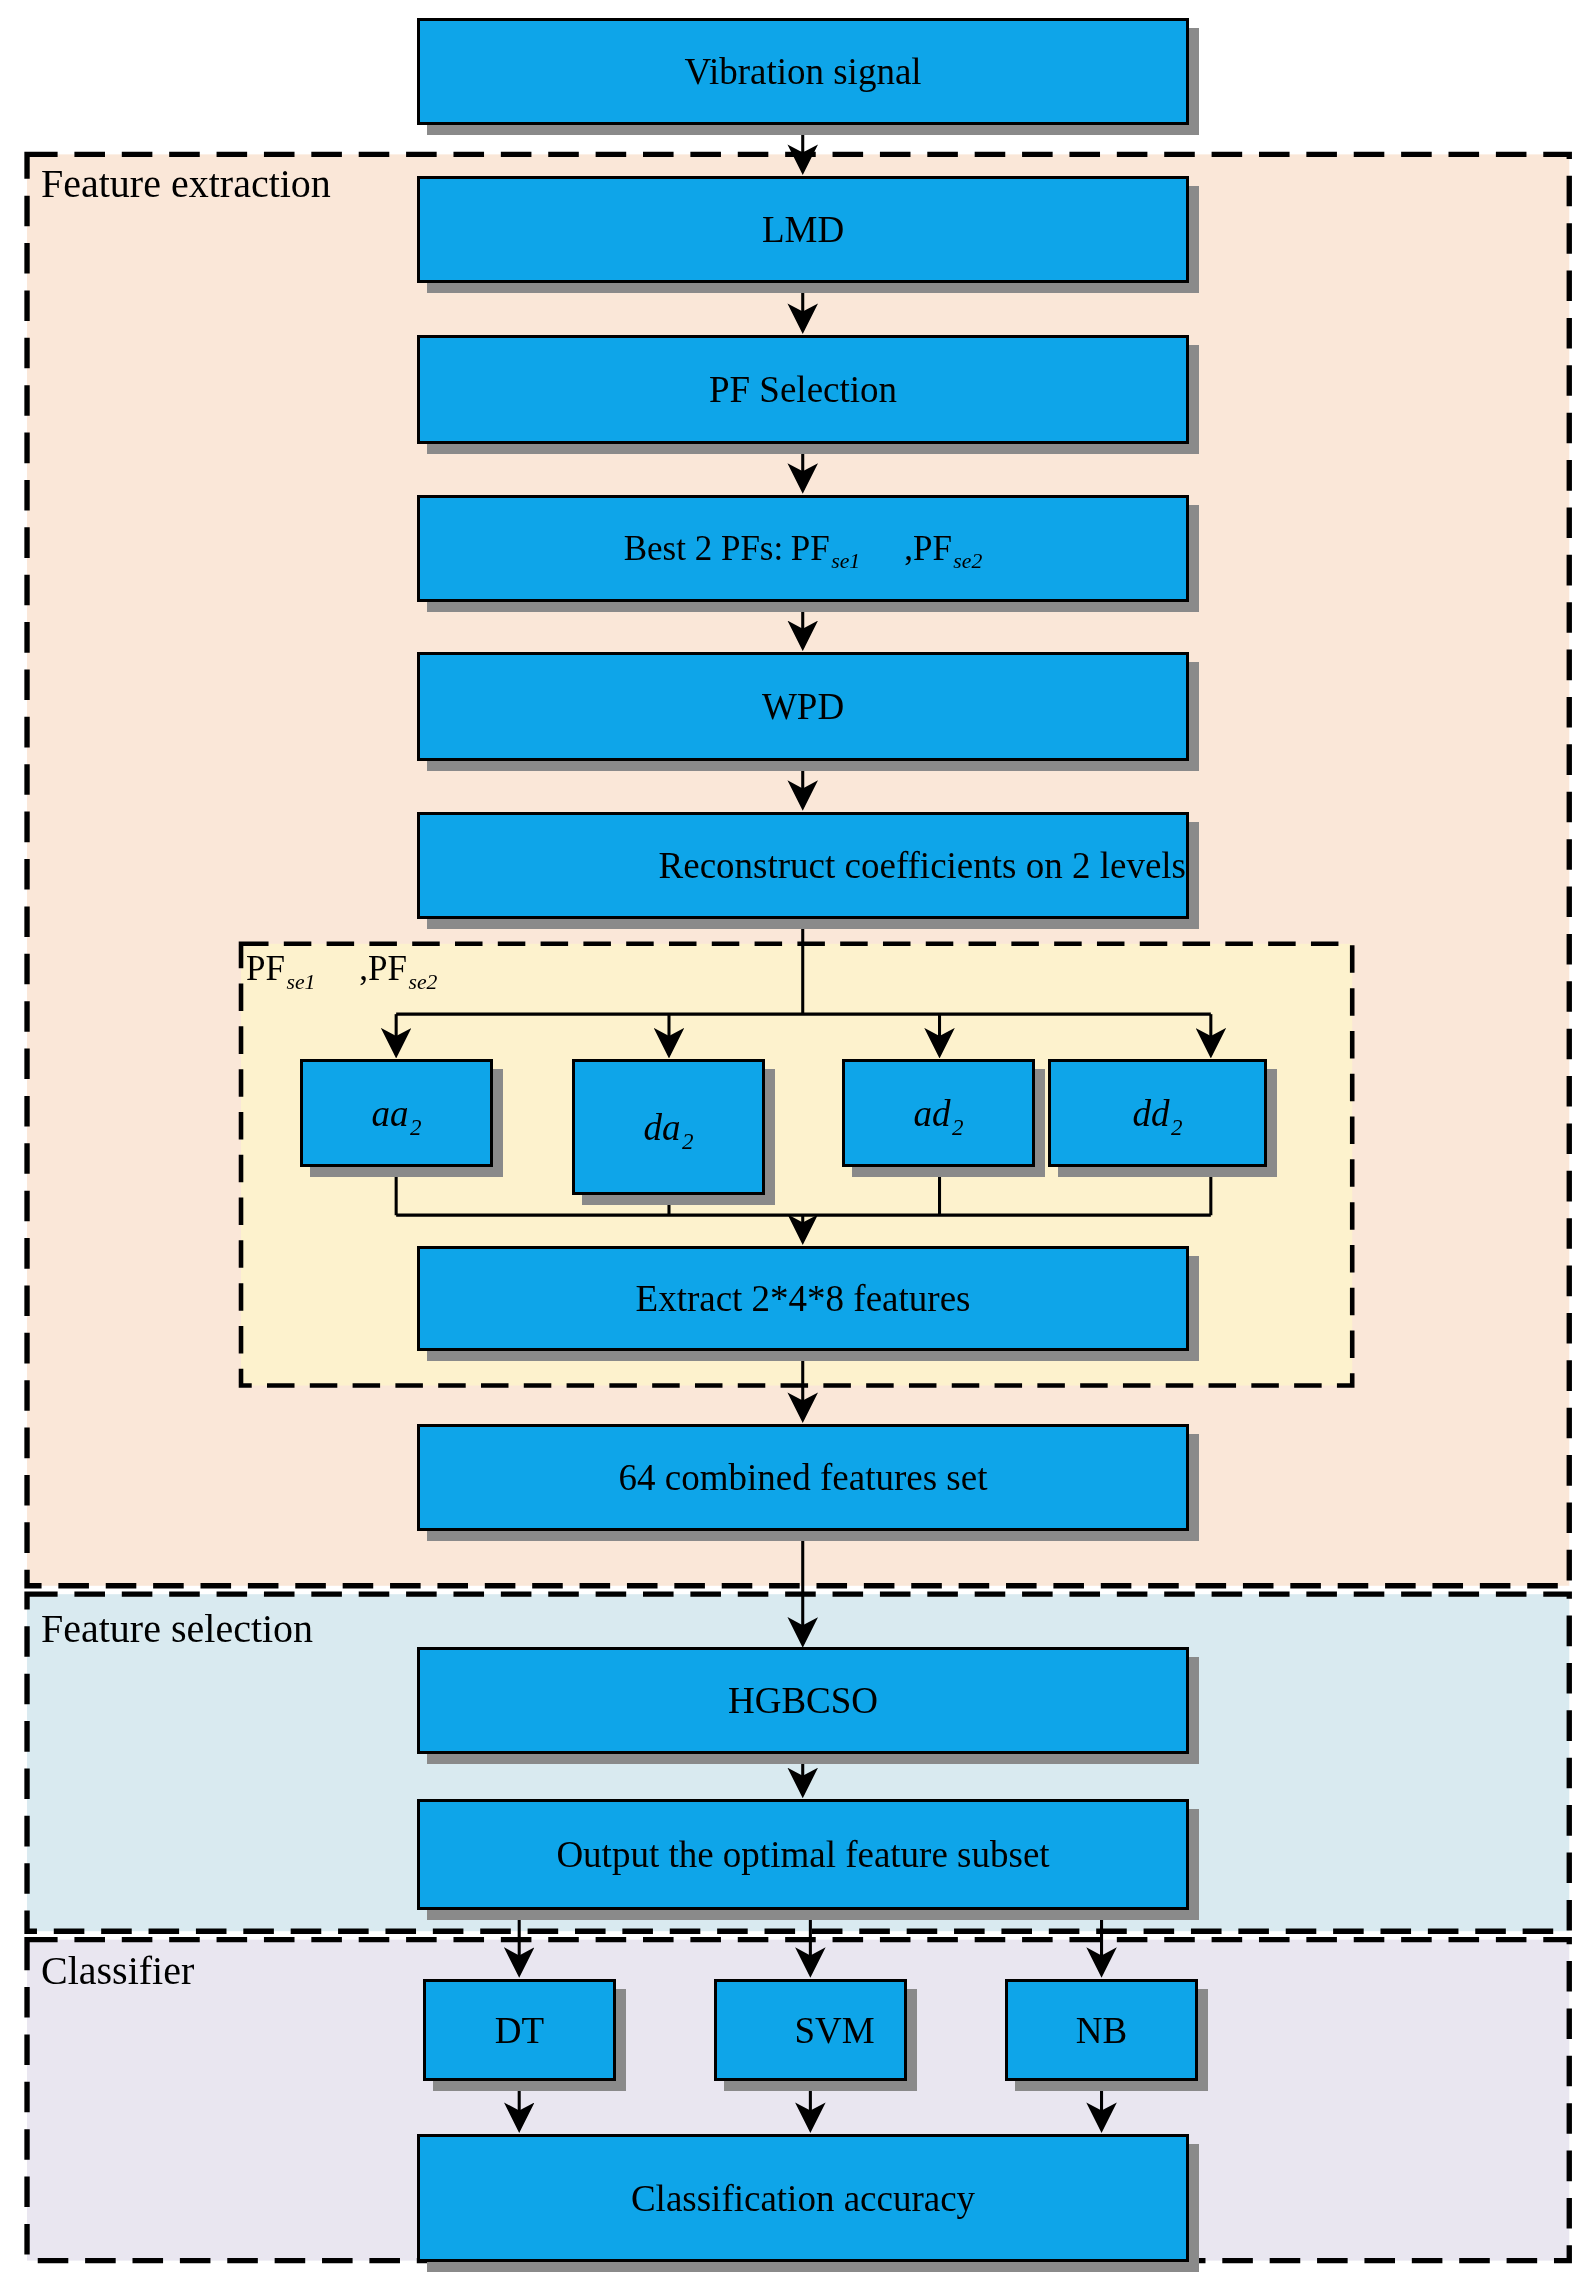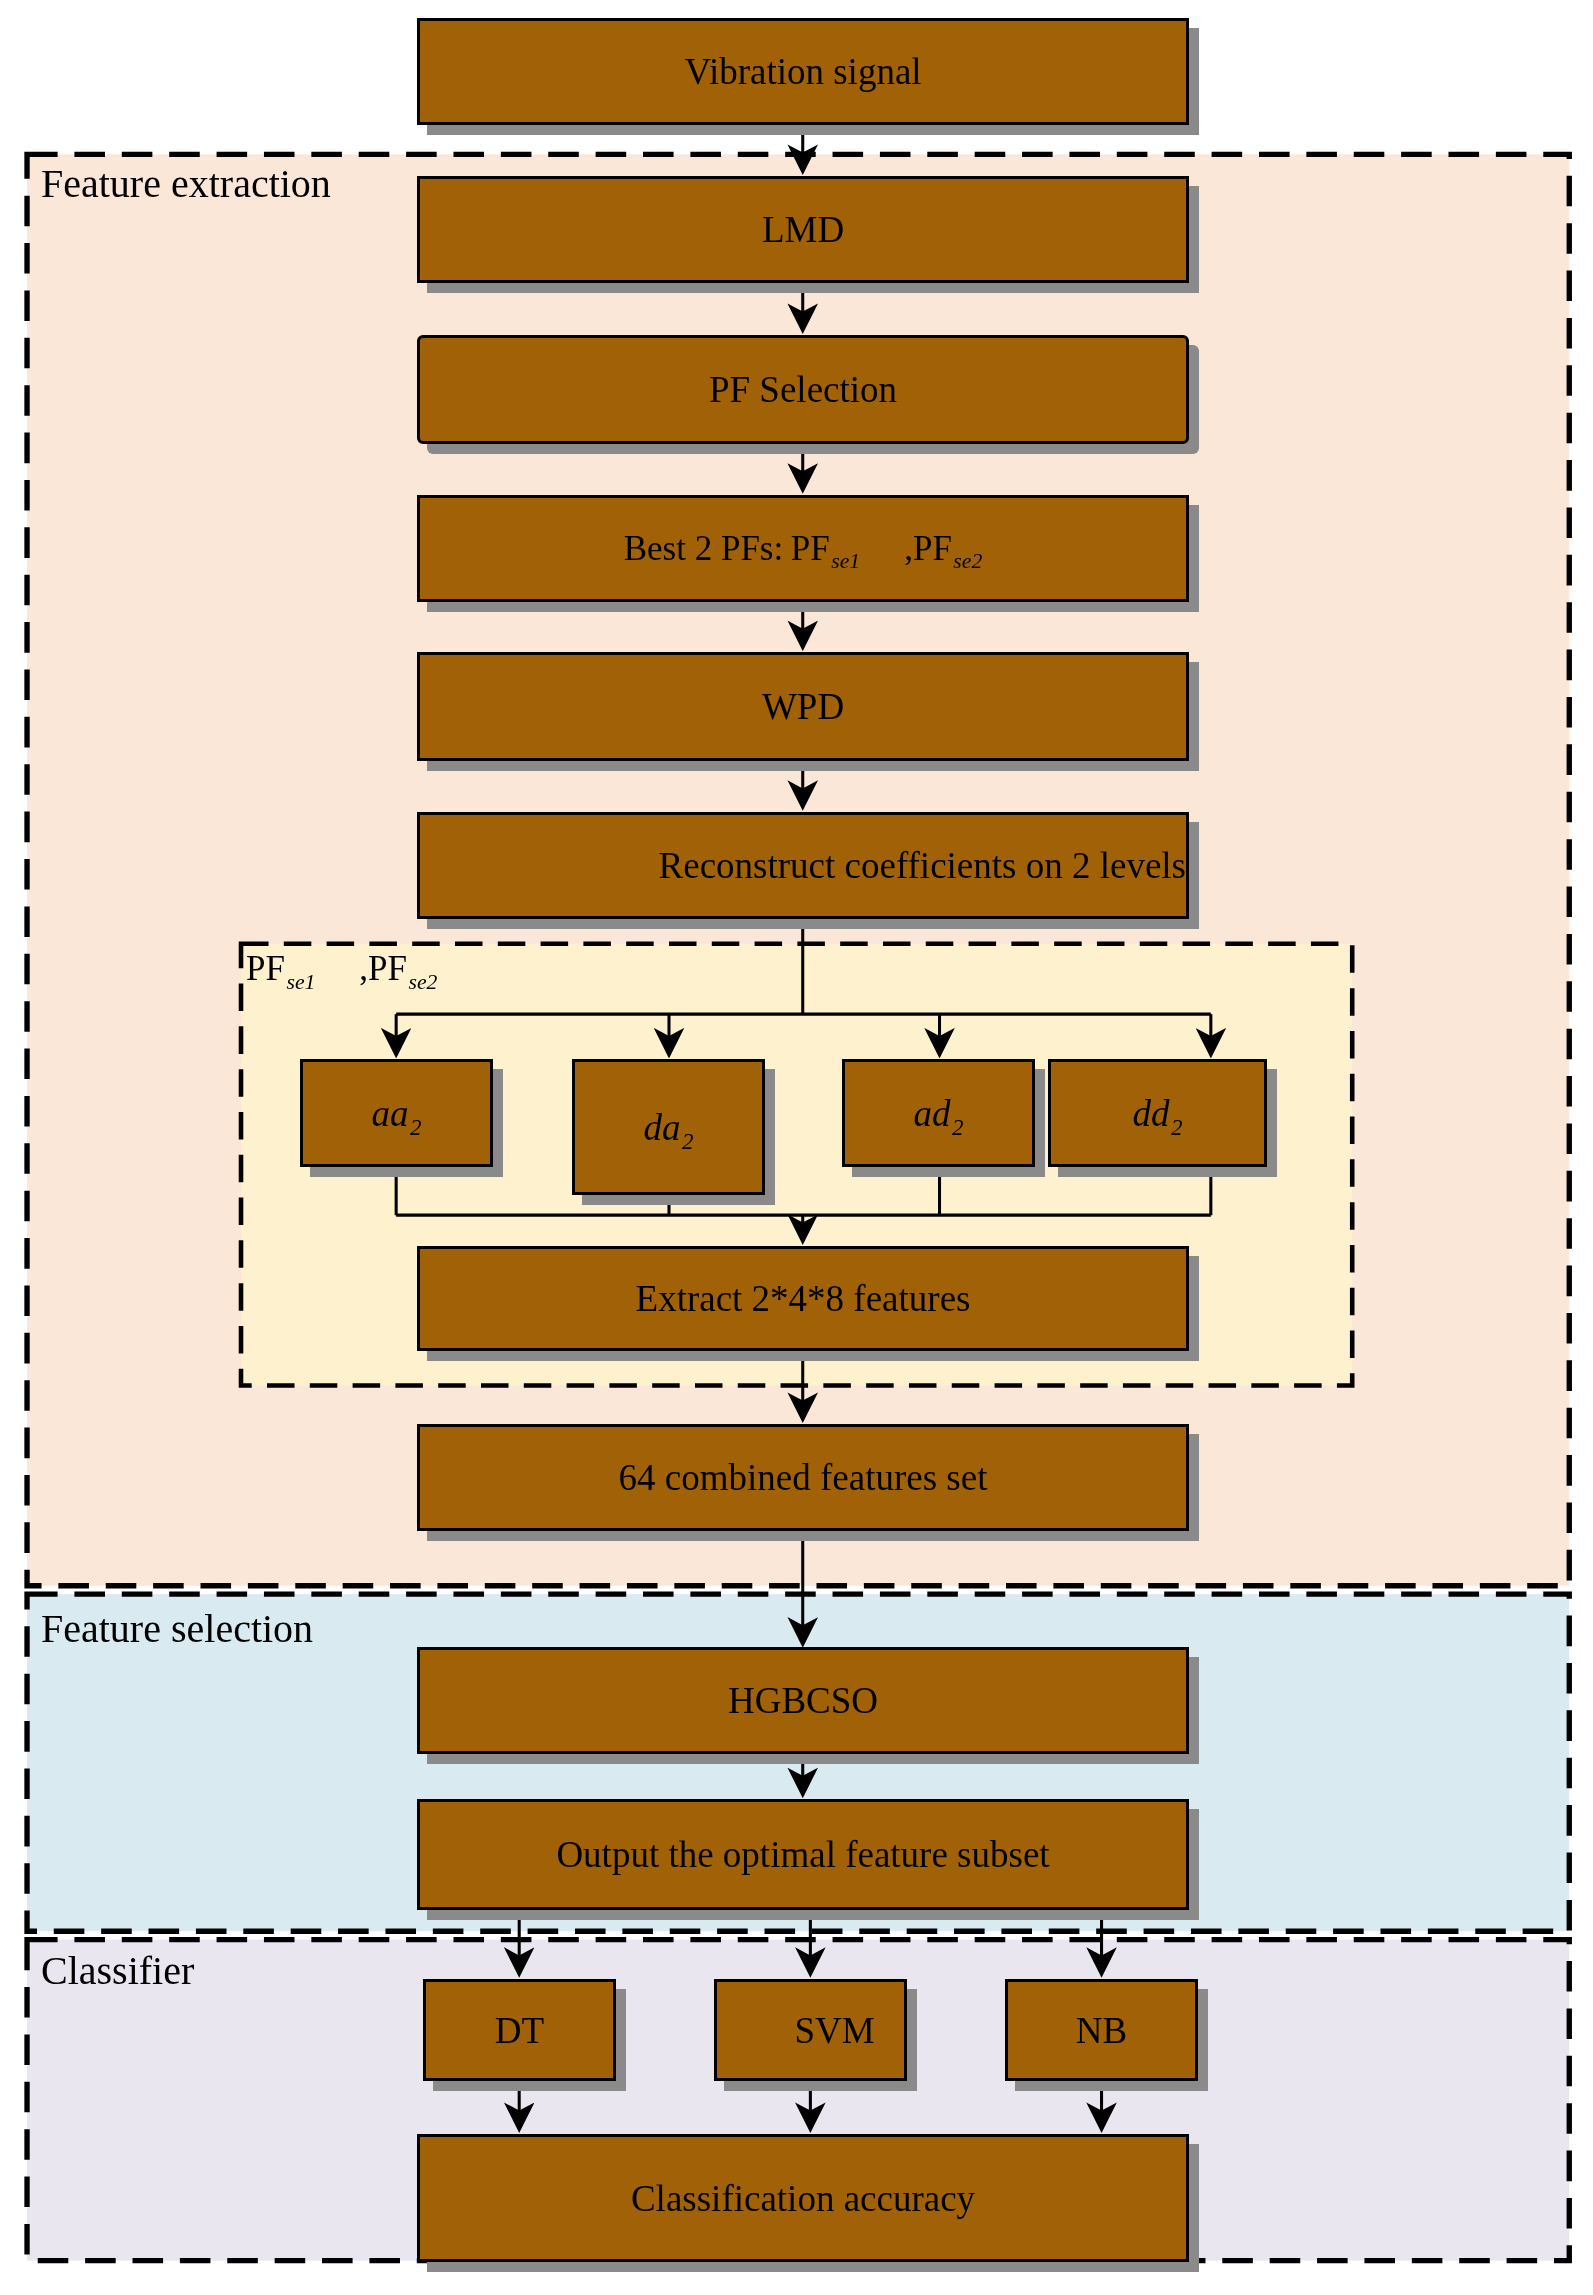--- a/index.html
+++ b/index.html
@@ -1,20 +1,20 @@
 <!DOCTYPE html>
 <html style="font-size:12.2px"><head>
 <meta charset="utf-8">
 <style>
   html,body{margin:0;padding:0;background:#ffffff;}
   body{width:1594px;height:2295px;position:relative;font-family:"Liberation Serif","DejaVu Serif",serif;color:#000;}
   #stage{position:absolute;left:0;top:0;width:1594px;height:2295px;}
   svg.layer{position:absolute;left:0;top:0;pointer-events:none;}
   .node{
-    position:absolute;box-sizing:border-box;background:#a16207;
+    position:absolute;box-sizing:border-box;background:#0ea5e9;
     border:3.8px solid #000;box-shadow:10px 10px 0 #8a8a8a;
     display:flex;align-items:center;justify-content:center;
     font-size:37px;white-space:nowrap;
   }
   .lbl{display:inline-block;white-space:nowrap;}
   sub{font-style:italic;font-size:0.62em;line-height:0;vertical-align:-0.4em;margin-left:1.5px;}
   .coeff .lbl{font-style:italic;}
   .section-label{position:absolute;font-size:40px;line-height:1.1;}
   .pf-label{position:absolute;font-size:35px;line-height:1.0;}
   .gap{display:inline-block;width:44px;}
@@ -73,21 +73,21 @@
   </div>
 
   <div class="node" style="left:417px;top:17.6px;width:772px;height:107px;">
     <span class="lbl">Vibration signal</span>
   </div>
 
   <div class="node" style="left:417px;top:176px;width:772px;height:107px;">
     <span class="lbl">LMD</span>
   </div>
 
-  <div class="node" style="left:417px;top:335px;width:772px;height:109px;border-radius:6px;">
+  <div class="node" style="left:417px;top:335px;width:772px;height:109px;">
     <span class="lbl">PF Selection</span>
   </div>
 
   <div class="node" style="left:417px;top:495px;width:772px;height:107px;font-size:35px;">
     <span class="lbl">
       <span>Best 2 PFs:</span><span class="sgap"></span><span>PF</span><sub>se1</sub><span class="gap"></span><span>,</span><span>PF</span><sub>se2</sub>
     </span>
   </div>
 
   <div class="node" style="left:417px;top:652px;width:772px;height:109px;">

